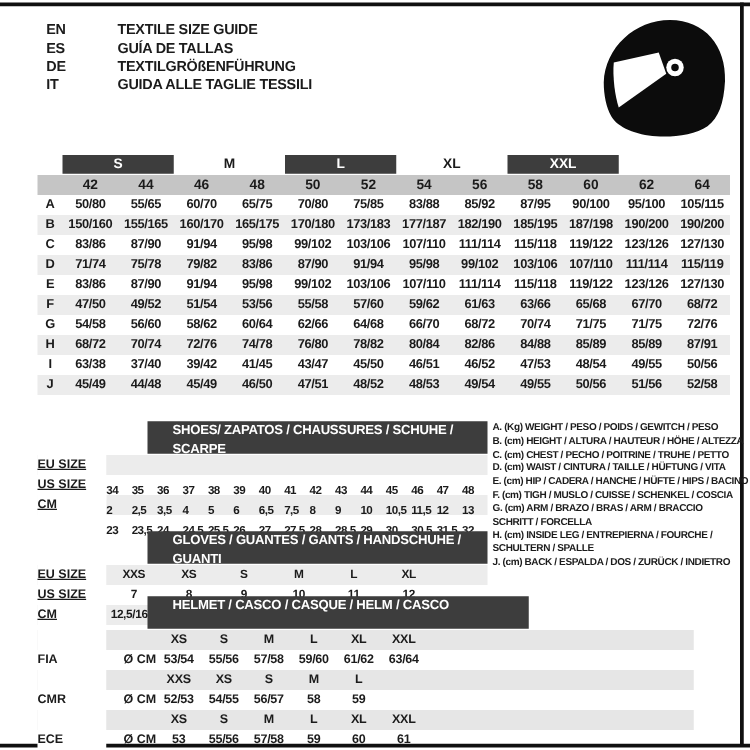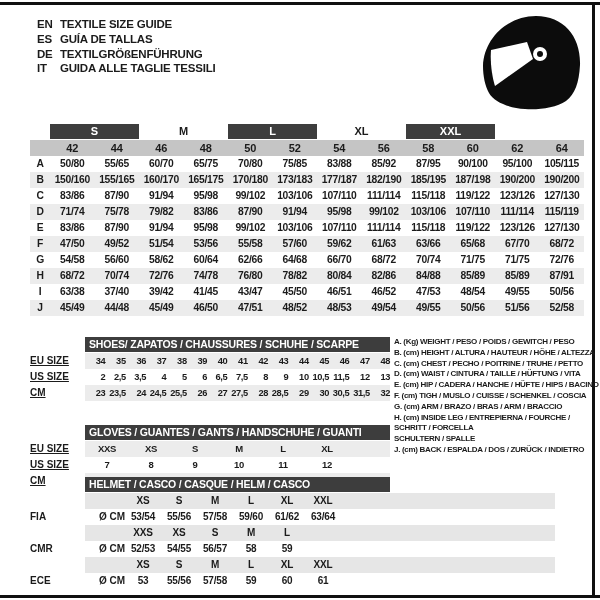--- a/index.html
+++ b/index.html
@@ -5,47 +5,47 @@
   html,body{margin:0;padding:0;background:#fff;}
   .canvas{position:relative;width:600px;height:600px;background:#ffffff;overflow:hidden;
           font-family:"Liberation Sans","DejaVu Sans",sans-serif;font-weight:bold;color:var(--text,#1b1b1b);}
   
   .b-top{position:absolute;left:0;top:2px;width:600px;height:3px;background:var(--border,#101010);}
   .b-right{position:absolute;left:592px;top:2px;width:3px;height:594px;background:var(--border,#101010);}
   .b-bottom{position:absolute;left:0;top:595px;width:600px;height:3px;background:var(--border,#101010);}
 
   
   .langs{position:absolute;left:37px;top:17px;font-size:11.5px;line-height:14.8px;letter-spacing:-0.2px;}
-  .lang-row{display:flex;}
+  .lang-row{display:flex;gap:34px;}
   .lang-code{width:23px;}
 
   .helmet-svg{position:absolute;left:476px;top:12px;}
 
   
   .main-table{position:absolute;left:30px;top:124px;width:554px;}
   .grid13{display:grid;grid-template-columns:20px repeat(12,1fr);}
   .band-row{height:15px;margin-bottom:1px;}
   .band{font-size:11px;line-height:15px;text-align:center;}
   .band.dark{background:var(--dark,#3d3d3d);color:#fff;}
   .num-row{height:16px;background:var(--hdr,#c5c5c5);}
   .num-row .cell{line-height:16px;text-align:center;font-size:11px;}
   .data-row{height:16px;}
   .data-row.stripe{background:var(--stripe,#ececec);}
   .data-row .cell{line-height:16px;text-align:center;font-size:10.3px;letter-spacing:-0.3px;}
 
   
-  .sec-header{margin-left:55px;height:15px;margin-bottom:1px;background:var(--dark,#3d3d3d);
-              color:#fff;font-size:10.5px;line-height:15px;padding-left:4px;box-sizing:border-box;letter-spacing:-0.2px;}
+  .sec-header{margin-left:88px;height:26px;margin-bottom:1px;background:var(--dark,#3d3d3d);
+              color:#fff;font-size:10.5px;line-height:15px;padding-left:20px;box-sizing:border-box;letter-spacing:-0.2px;}
 
   
   .shoes{position:absolute;left:30px;top:337px;width:360px;}
   .shoes .srow{display:grid;grid-template-columns:55px repeat(15,1fr);height:16px;}
   .shoes .srow.shade{background:var(--stripe,#ececec);}
   .srow .lbl{background:#fff;font-size:10px;line-height:16px;text-align:left;text-decoration:underline;}
-  .shoes .cell{font-size:9.3px;letter-spacing:-0.4px;line-height:16px;text-align:right;}
+  .shoes .cell{font-size:9.3px;letter-spacing:-0.4px;line-height:16px;text-align:left;margin-top:20px;}
 
   
   .gloves{position:absolute;left:30px;top:425px;width:360px;}
   .gloves .srow{display:grid;grid-template-columns:55px repeat(6,44px) 1fr;height:16px;}
   .gloves .srow.shade{background:var(--stripe,#ececec);}
   .gloves .cell{font-size:9.5px;letter-spacing:-0.3px;line-height:16px;text-align:center;}
 
   
   .helm{position:absolute;left:30px;top:477px;width:525px;}
   .helm .sec-header{width:305px;box-sizing:border-box;}
@@ -453,22 +453,22 @@
       <div class="legend-entry">
         <div class="legend-line">E. (cm) HIP / CADERA / HANCHE / HÜFTE / HIPS /  BACINO</div>
       </div>
       <div class="legend-entry">
         <div class="legend-line">F. (cm) TIGH / MUSLO / CUISSE / SCHENKEL / COSCIA</div>
       </div>
       <div class="legend-entry">
         <div class="legend-line">G. (cm) ARM  / BRAZO / BRAS / ARM / BRACCIO</div>
       </div>
       <div class="legend-entry">
+        <div class="legend-line">SCHRITT / FORCELLA</div>
         <div class="legend-line">H. (cm) INSIDE LEG / ENTREPIERNA / FOURCHE /</div>
-        <div class="legend-line">SCHRITT / FORCELLA</div>
       </div>
       <div class="legend-entry">
         <div class="legend-line">SCHULTERN / SPALLE</div>
       </div>
       <div class="legend-entry">
         <div class="legend-line">J. (cm) BACK / ESPALDA / DOS / ZURÜCK / INDIETRO</div>
       </div>
     </div>
 </div>
 

